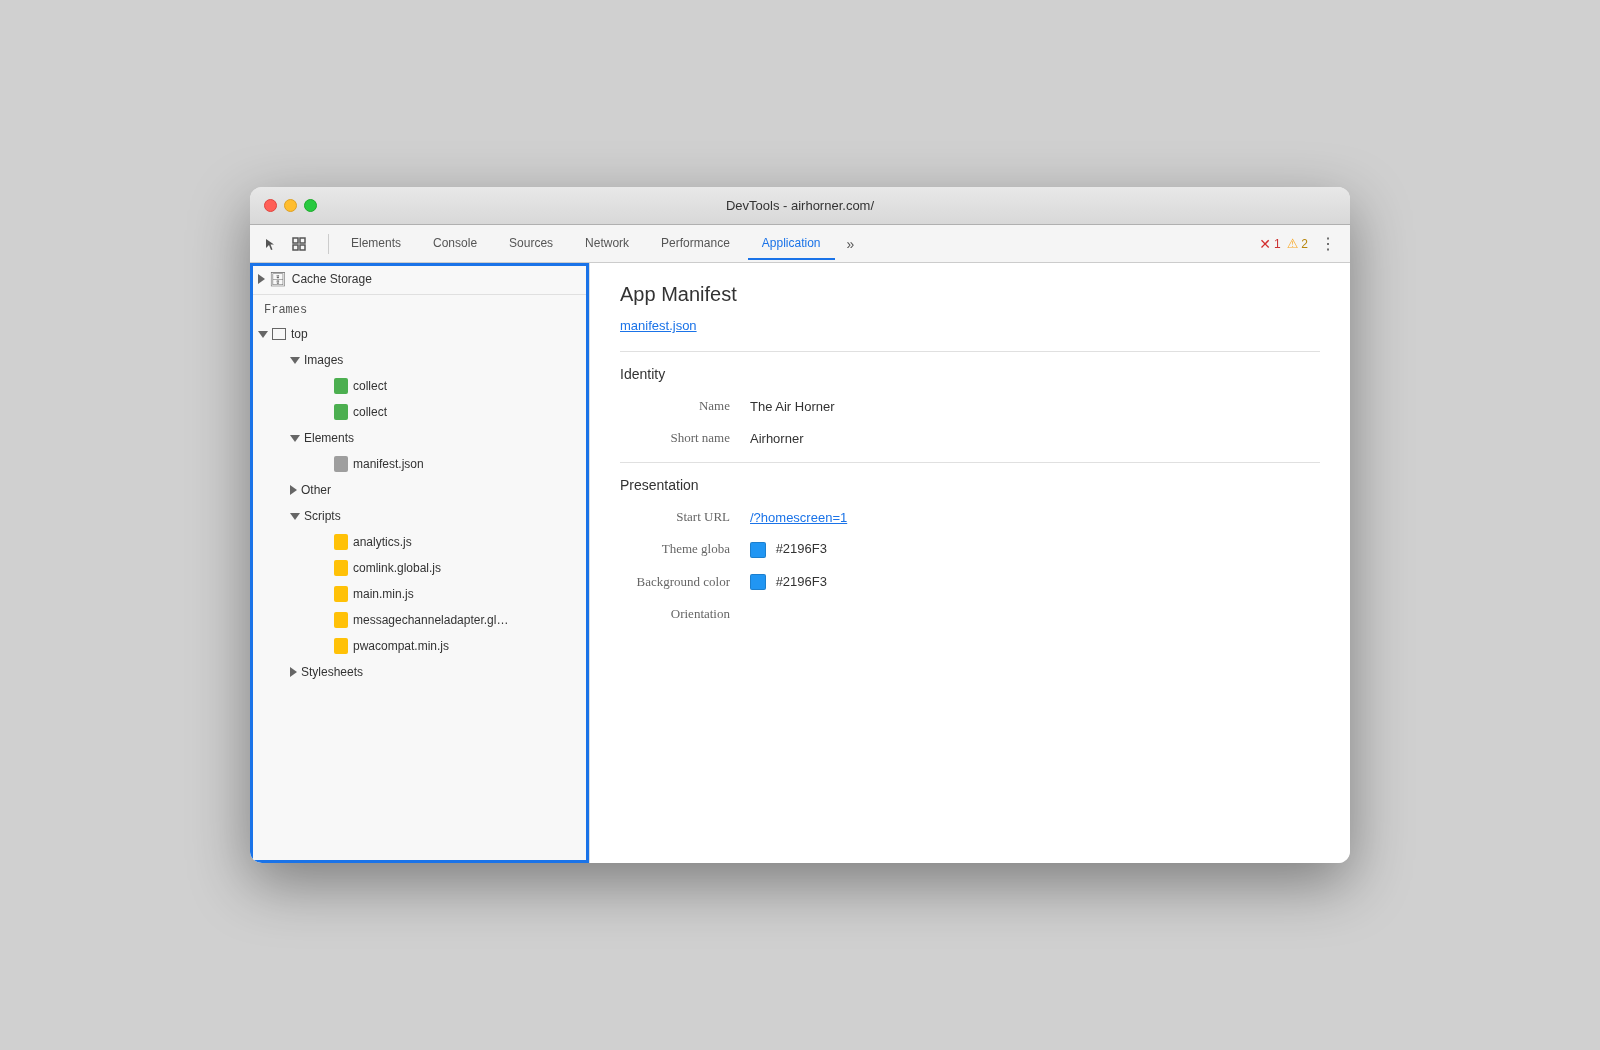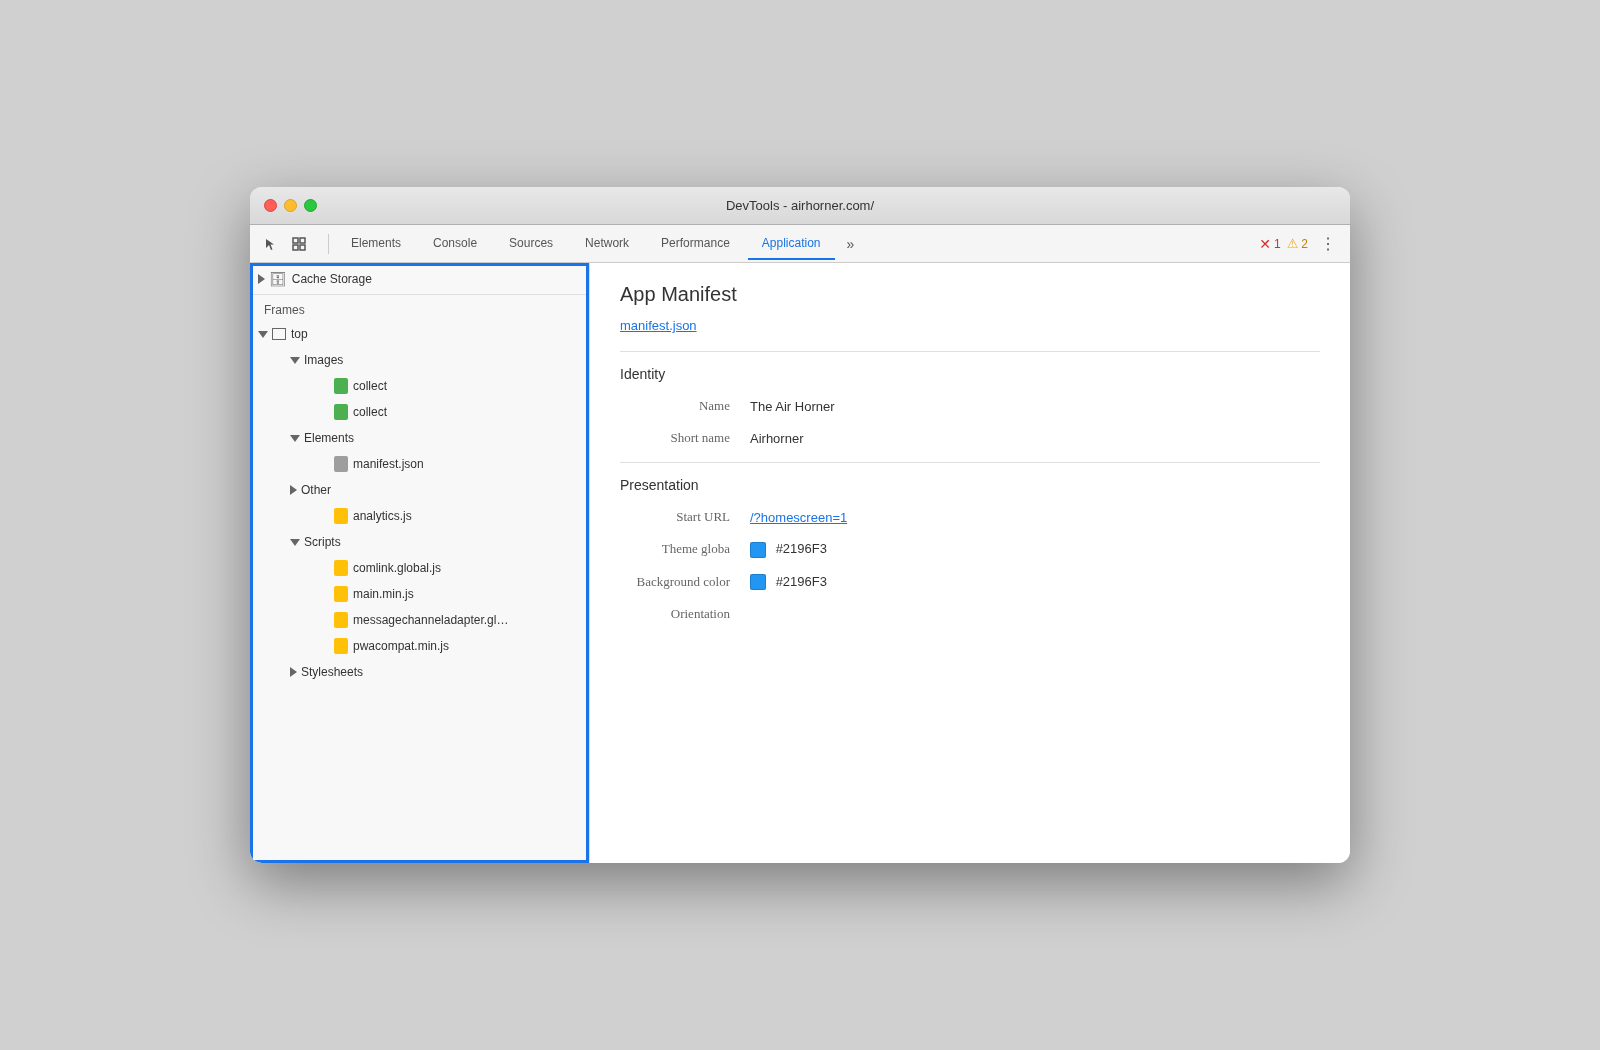--- a/index.html
+++ b/index.html
@@ -197,20 +197,21 @@
       font-size: 12px;
       color: #333;
       cursor: pointer;
     }
 
     .section-label {
       padding: 8px 14px 4px 14px;
       font-size: 12px;
       color: #555;
       font-weight: 400;
+      font-family: Liberation Mono, monospace;
     }
 
     .triangle {
       width: 0;
       height: 0;
       display: inline-block;
       margin-right: 4px;
       cursor: pointer;
     }
     .triangle-right {
@@ -431,28 +432,28 @@
       <div class="sidebar-item indent-3">
         <span class="file-icon file-icon-gray"></span>
         <span>manifest.json</span>
       </div>
 
       <div class="sidebar-item indent-2">
         <span class="triangle triangle-right"></span>
         <span>Other</span>
       </div>
 
-      <div class="sidebar-item indent-3">
-        <span class="file-icon file-icon-yellow"></span>
-        <span>analytics.js</span>
-      </div>
-
       <div class="sidebar-item indent-2">
         <span class="triangle triangle-down"></span>
         <span>Scripts</span>
+      </div>
+
+      <div class="sidebar-item indent-3">
+        <span class="file-icon file-icon-yellow"></span>
+        <span>analytics.js</span>
       </div>
       <div class="sidebar-item indent-3">
         <span class="file-icon file-icon-yellow"></span>
         <span>comlink.global.js</span>
       </div>
       <div class="sidebar-item indent-3">
         <span class="file-icon file-icon-yellow"></span>
         <span>main.min.js</span>
       </div>
       <div class="sidebar-item indent-3">

